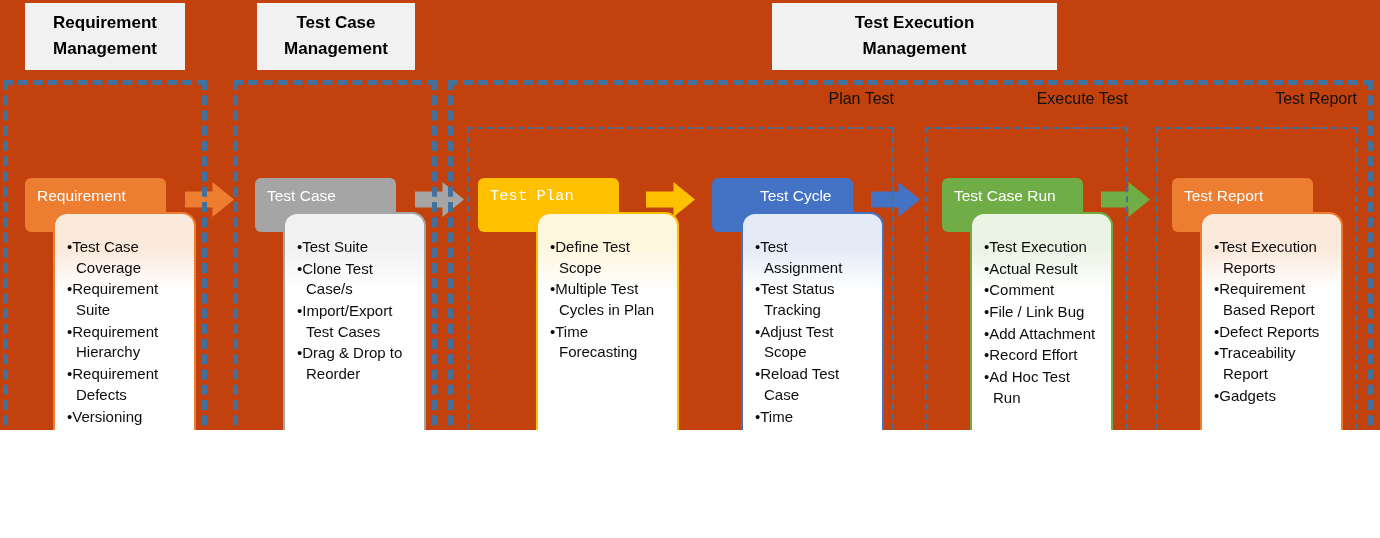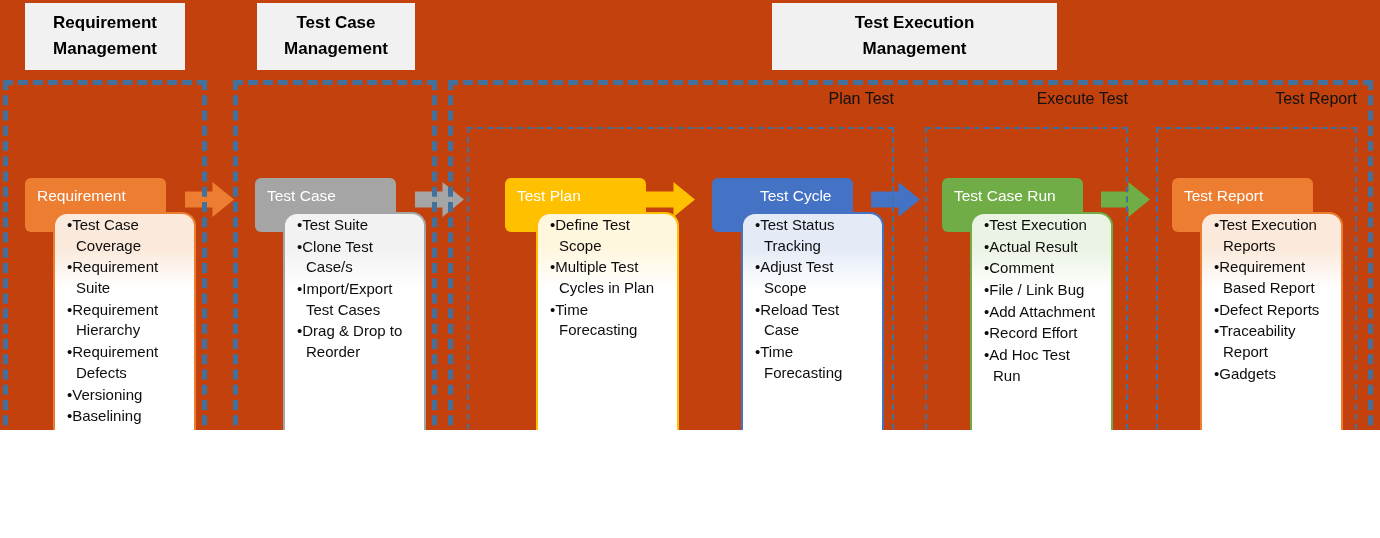--- a/index.html
+++ b/index.html
@@ -67,21 +67,21 @@
     top:212px;
     width:143px;height:233px;
     border:2px solid var(--accent);
     border-radius:14px;
     background:linear-gradient(180deg, var(--tint) 0px, var(--tint) 34px, #ffffff 76px);
     box-sizing:border-box;
     z-index:2;
   }
   .card ul{
     margin:0;
-    padding:1px 15px 0 12px;
+    padding:23px 15px 0 12px;
     list-style:none;
   }
   .card li{
     font-size:15px;
     line-height:1.38;
     color:#0d0d0d;
     padding-left:9px;
     text-indent:-9px;
     margin-bottom:1px;
     max-width:103px;
@@ -135,32 +135,33 @@
   <div class="chip" style="left: 255px; --accent: #A5A5A5;">Test Case</div>
   <div class="card" style="left: 283px; --accent: #A5A5A5; --tint: #F2F2F2;">
     <ul>
       <li>Test Suite</li>
       <li>Clone Test Case/s</li>
       <li>Import/Export Test Cases</li>
       <li>Drag &amp; Drop to Reorder</li>
     </ul>
   </div>
 
-  <div class="chip" style="left: 505px; --accent: #FFC000;">Test Plan</div>
+  <div class="chip" style="left: 478px; font-family: Liberation Mono, monospace; --accent: #FFC000;">Test Plan</div>
   <div class="card" style="left: 536px; --accent: #FFC000; --tint: #FFF6DE;">
     <ul>
       <li>Define Test Scope</li>
       <li>Multiple Test Cycles in Plan</li>
       <li>Time Forecasting</li>
     </ul>
   </div>
 
   <div class="chip" style="left: 712px; padding-left: 48px; --accent: #4472C4;">Test Cycle</div>
   <div class="card" style="left: 741px; --accent: #4472C4; --tint: #E4EAF6;">
     <ul>
+      <li>Test Assignment</li>
       <li>Test Status Tracking</li>
       <li>Adjust Test Scope</li>
       <li>Reload Test Case</li>
       <li>Time Forecasting</li>
     </ul>
   </div>
 
   <div class="chip" style="left: 942px; --accent: #70AD47;">Test Case Run</div>
   <div class="card" style="left: 970px; --accent: #70AD47; --tint: #EBF3E4;">
     <ul>

